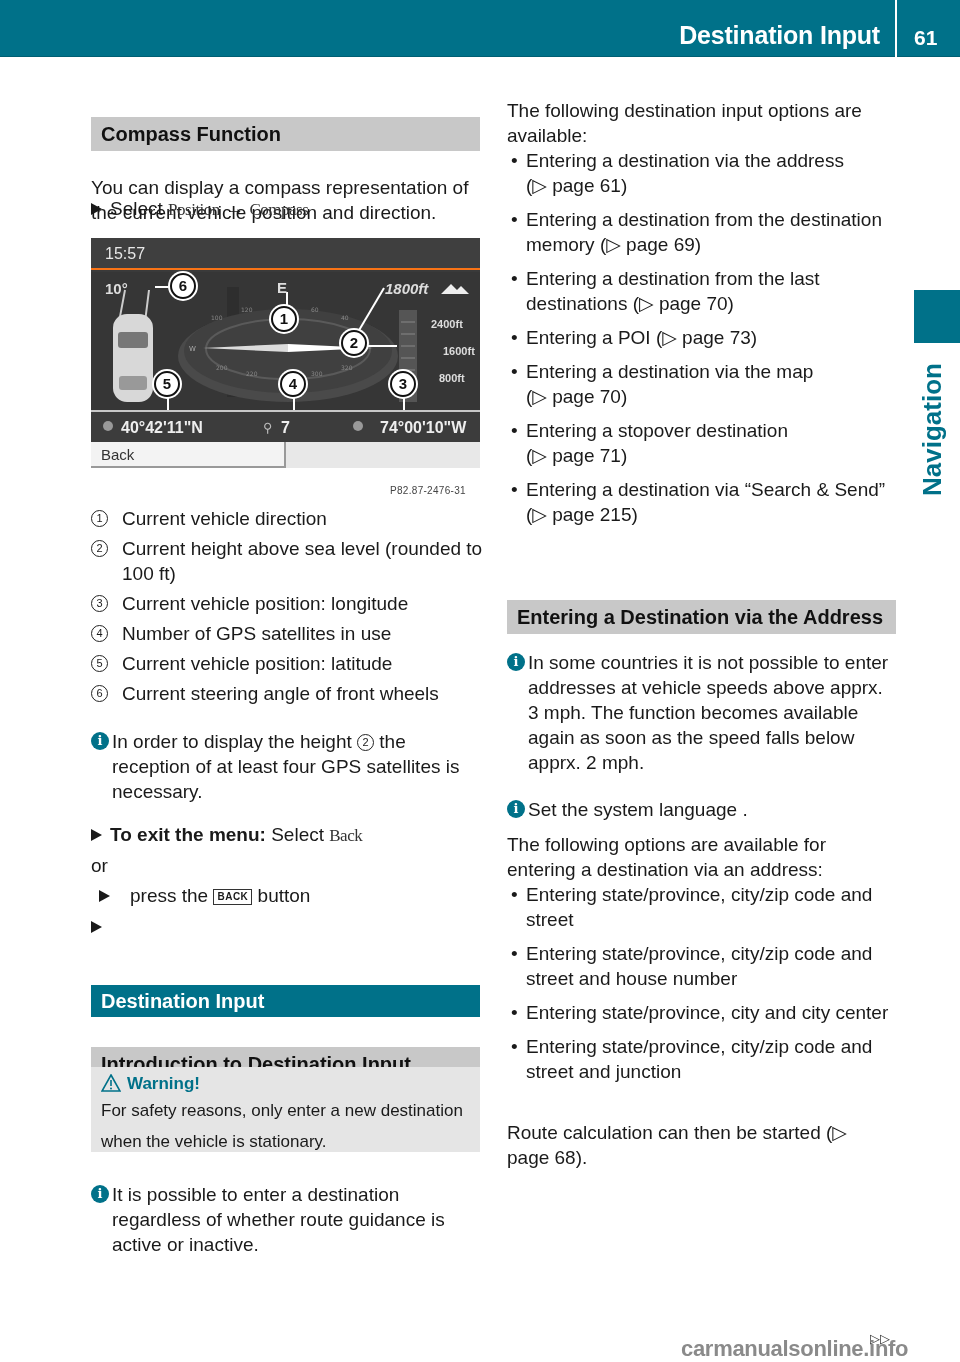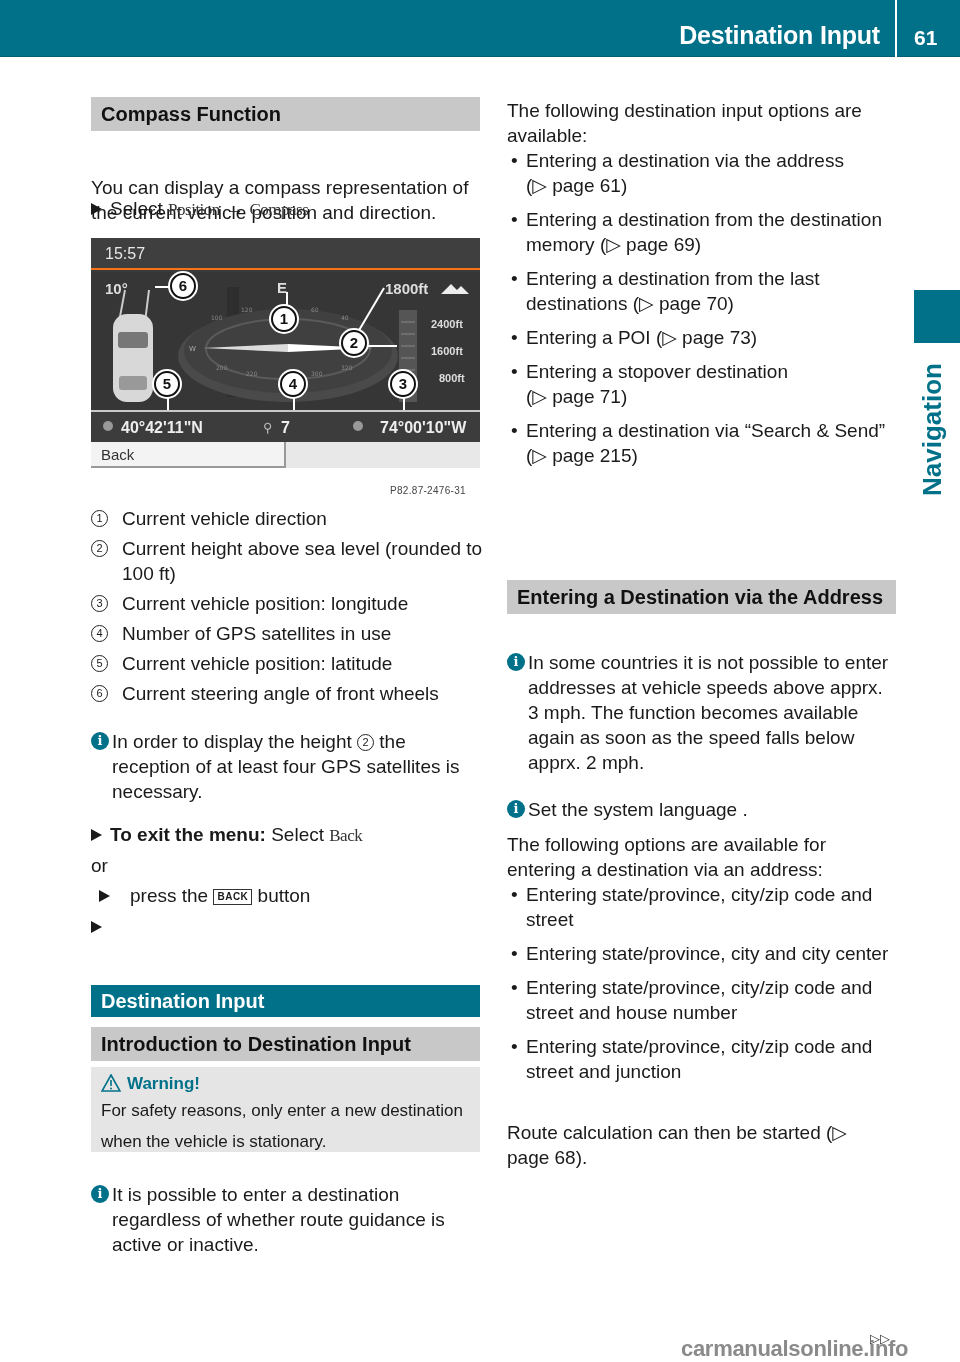--- a/index.html
+++ b/index.html
@@ -12,21 +12,21 @@
   .topbar .pagenum { position: absolute; left: 914px; top: 25px; color: #ffffff; font-weight: bold; font-size: 21px; line-height: 26px; }
 
   .sidetab { position: absolute; left: 914px; top: 290px; width: 46px; height: 53px; background: #007189; }
   .sidelabel { position: absolute; left: 911px; top: 356px; width: 40px; height: 140px; }
   .sidelabel span { position: absolute; left: 0; top: 0; transform-origin: 0 0; transform: translate(6px, 140px) rotate(-90deg); color: #007189; font-weight: bold; font-size: 26px; line-height: 30px; white-space: nowrap; }
 
   .col { position: absolute; top: 0; }
   .left { left: 91px; width: 389px; }
   .right { left: 507px; width: 389px; }
 
-  .hgray { background: #c8c8c8; font-weight: bold; font-size: 20px; line-height: 24px; padding: 5px 10px; color: #111; }
+  .hgray { background: #c8c8c8; font-weight: bold; font-size: 20px; line-height: 24px; padding: 5px 10px; color: #111; margin-top: 20px; }
   .hteal { background: #007189; color: #fff; font-weight: bold; font-size: 20px; line-height: 24px; padding: 4px 10px; }
 
   p, .line { font-size: 19px; line-height: 25px; }
   .mono { font-family: Liberation Serif, serif; font-size: 17px; color: #333; letter-spacing: -0.5px; }
 
   .step { position: relative; padding-left: 19px; }
   .step .tri { position: absolute; left: 0; top: 7px; width: 0; height: 0; border-top: 6px solid transparent; border-bottom: 6px solid transparent; border-left: 11px solid #1a1a1a; }
 
   .bul { position: relative; padding-left: 19px; margin-bottom: 9px; }
   .bul::before { content: "•"; position: absolute; left: 4px; top: 0; }
@@ -140,23 +140,23 @@
       <line x1="196" y1="20" x2="196" y2="36" stroke="#fff" stroke-width="2"></line>
       <line x1="293" y1="16" x2="267" y2="60" stroke="#fff" stroke-width="2"></line>
       <line x1="77" y1="112" x2="77" y2="138" stroke="#fff" stroke-width="2"></line>
       <line x1="203" y1="112" x2="203" y2="138" stroke="#fff" stroke-width="2"></line>
       <line x1="313" y1="112" x2="313" y2="138" stroke="#fff" stroke-width="2"></line>
 
       <polygon points="350,22 360,12 366,18 370,14 378,22" fill="#eee"></polygon>
     </svg>
     <span class="small-w" style="left:14px;top:4px;font-size:15px;">10°</span>
     <span class="small-w" style="left:186px;top:3px;font-size:15px;">E</span>
-    <span class="small-w" style="left:294px;top:4px;font-size:15px;">1800ft</span>
+    <span class="small-w" style="left:294px;top:4px;font-size:15px;font-style:italic;">1800ft</span>
     <span class="small-w" style="left:340px;top:40px;">2400ft</span>
-    <span class="small-w" style="left:340px;top:67px;">1600ft</span>
+    <span class="small-w" style="left:352px;top:67px;">1600ft</span>
     <span class="small-w" style="left:348px;top:94px;text-align:center;">800ft</span>
 
     <div class="callout" style="left:79px;top:1px;">6</div>
     <div class="callout" style="left:180px;top:34px;">1</div>
     <div class="callout" style="left:250px;top:58px;">2</div>
     <div class="callout" style="left:63px;top:99px;">5</div>
     <div class="callout" style="left:189px;top:99px;">4</div>
     <div class="callout" style="left:299px;top:99px;">3</div>
   </div>
   <div class="coords">
@@ -231,41 +231,42 @@
 </div>
 
 <div class="col right">
   <p style="position:absolute;top:98px;left:0;width:389px;">The following destination input options are available:</p>
 
   <div style="position:absolute;top:148px;left:0;width:392px;">
     <div class="bul"><span>Entering a destination via the address</span><br><a>(▷ page 61)</a></div>
     <div class="bul"><span>Entering a destination from the destination memory</span> <a>(▷ page 69)</a></div>
     <div class="bul"><span>Entering a destination from the last destinations</span> <a>(▷ page 70)</a></div>
     <div class="bul"><span>Entering a POI</span> <a>(▷ page 73)</a></div>
+    <div class="bul"><span>Entering a destination via the map</span><br><a>(▷ page 70)</a></div>
     <div class="bul"><span>Entering a stopover destination</span><br><a>(▷ page 71)</a></div>
     <div class="bul"><span>Entering a destination via “Search &amp; Send”</span><br><a>(▷ page 215)</a></div>
   </div>
 
   <div style="position:absolute;top:580px;left:0;width:389px;" class="hgray">Entering a Destination via the Address</div>
 
   <div style="position:absolute;top:650px;left:0;width:389px;" class="info">
     <span class="i">i</span>
     <span>In some countries it is not possible to enter addresses at vehicle speeds above apprx. 3 mph. The function becomes available again as soon as the speed falls below apprx. 2 mph.</span>
   </div>
   <div style="position:absolute;top:797px;left:0;width:389px;" class="info">
     <span class="i">i</span>
     <span>Set the system language .</span>
   </div>
 
   <p style="position:absolute;top:832px;left:0;width:380px;">The following options are available for entering a destination via an address:</p>
 
   <div style="position:absolute;top:882px;left:0;width:392px;">
     <div class="bul">Entering state/province, city/zip code and street</div>
+    <div class="bul">Entering state/province, city/zip code and street and house number</div>
     <div class="bul">Entering state/province, city and city center</div>
-    <div class="bul">Entering state/province, city/zip code and street and house number</div>
     <div class="bul">Entering state/province, city/zip code and street and junction</div>
   </div>
 
   <p style="position:absolute;top:1120px;left:0;width:360px;">Route calculation can then be started (▷ page 68).</p>
 </div>
 
 <div class="contarrow">▷▷</div>
 <div class="watermark">carmanualsonline.info</div>
 
 </body></html>

